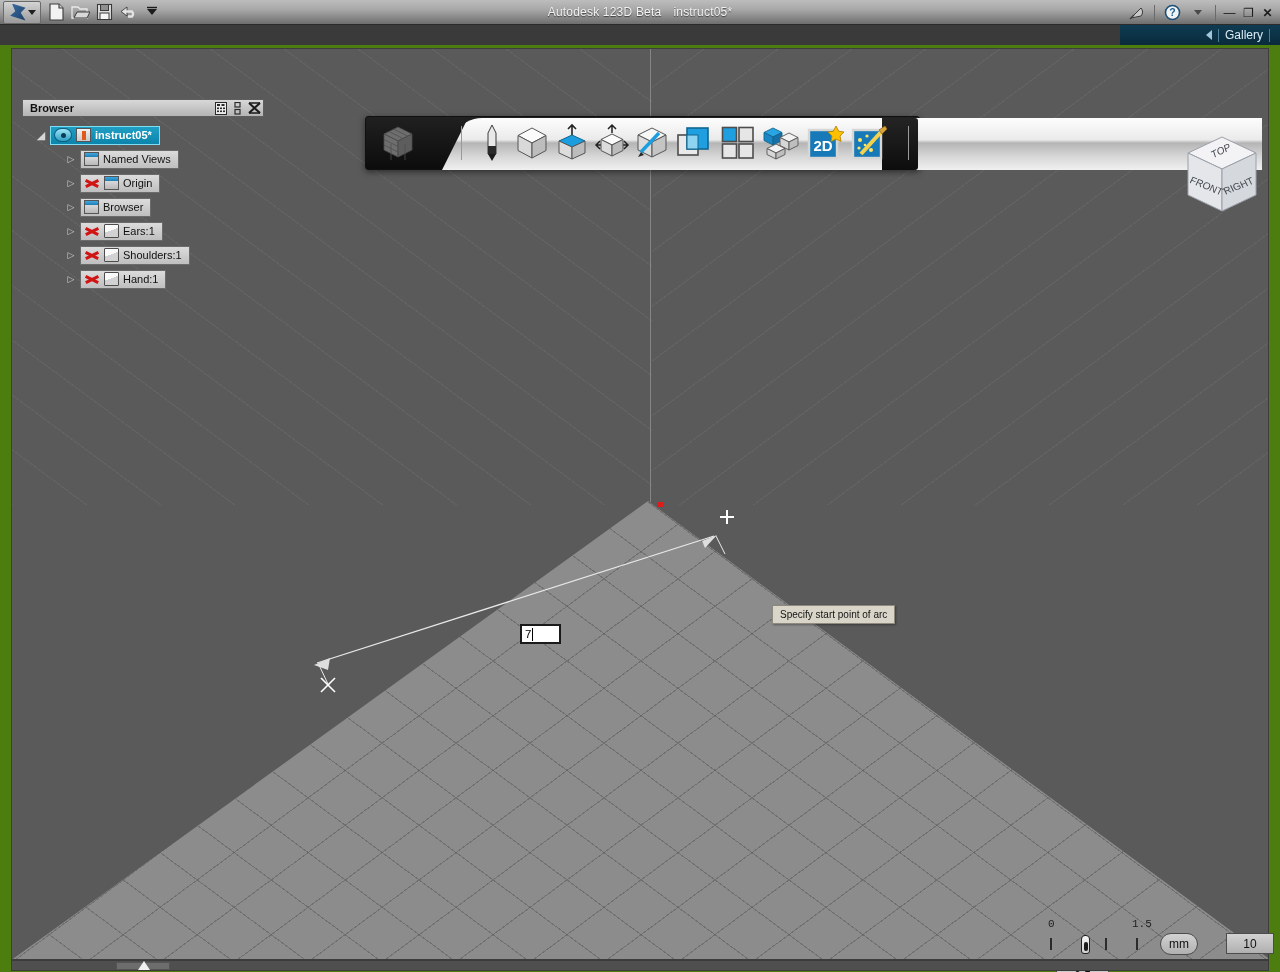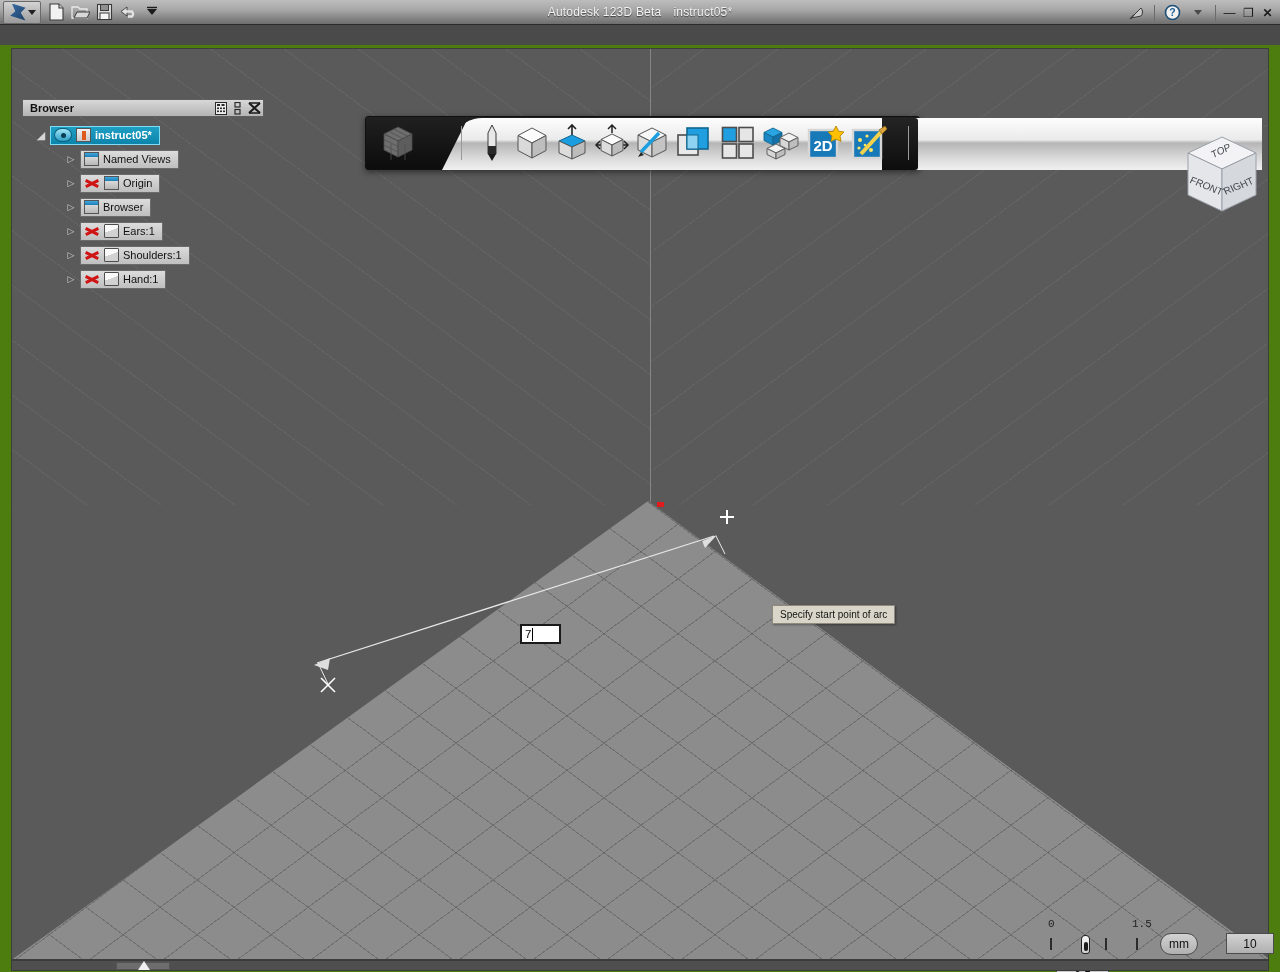--- a/index.html
+++ b/index.html
@@ -327,20 +327,28 @@
       <div class="tr-ico">
         <span class="tri-down" style="border-top-color:#4a4a4a"></span>
       </div>
       <div class="tr-sep"></div>
       <div class="win-btn">—</div>
       <div class="win-btn">❐</div>
       <div class="win-btn" style="font-weight:bold">✕</div>
     </div>
   </div>
 
+  <div class="blueband">
+    <div class="right">
+      <span class="arrow-l"></span>
+      <span class="vline"></span>
+      <span class="gallery-label">Gallery</span>
+      <span class="vline"></span>
+    </div>
+  </div>
 
   <div class="workspace">
 
     <div class="vp">
       <div class="scene-bg"></div>
       <div class="wall-grid-l"></div>
       <div class="wall-grid-r"></div>
       <div class="v-axis"></div>
 
       <div class="floor">

